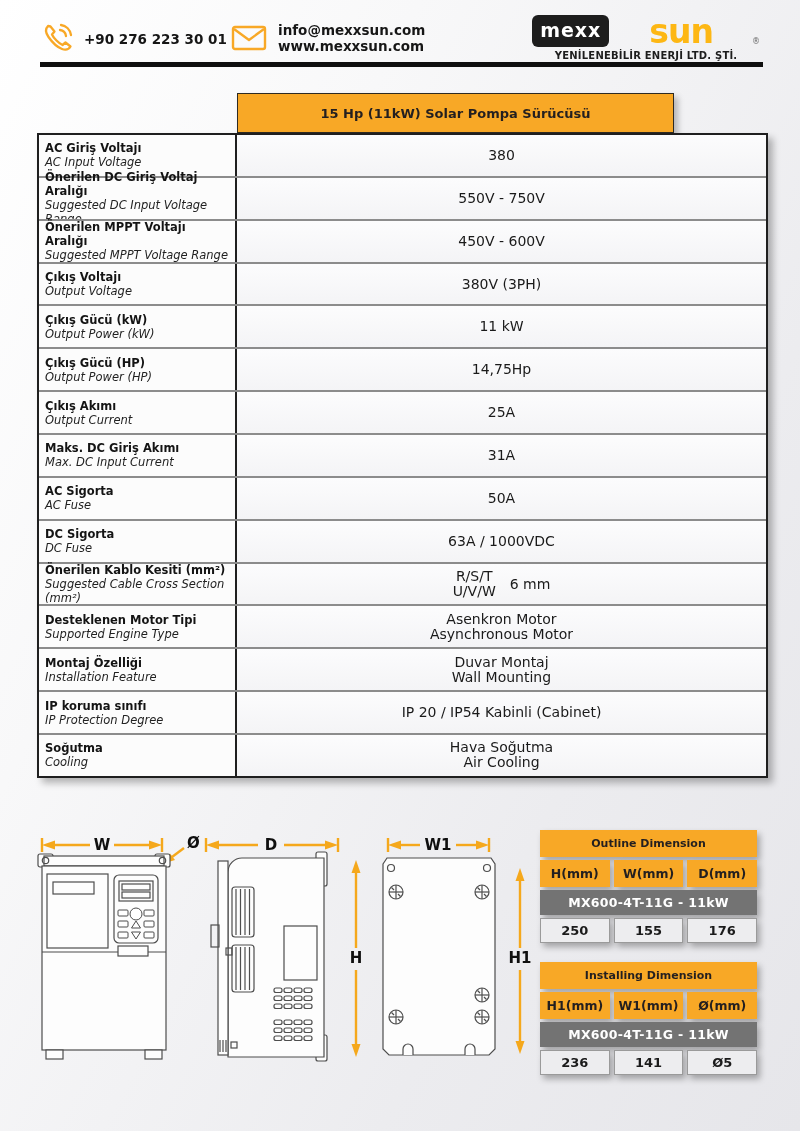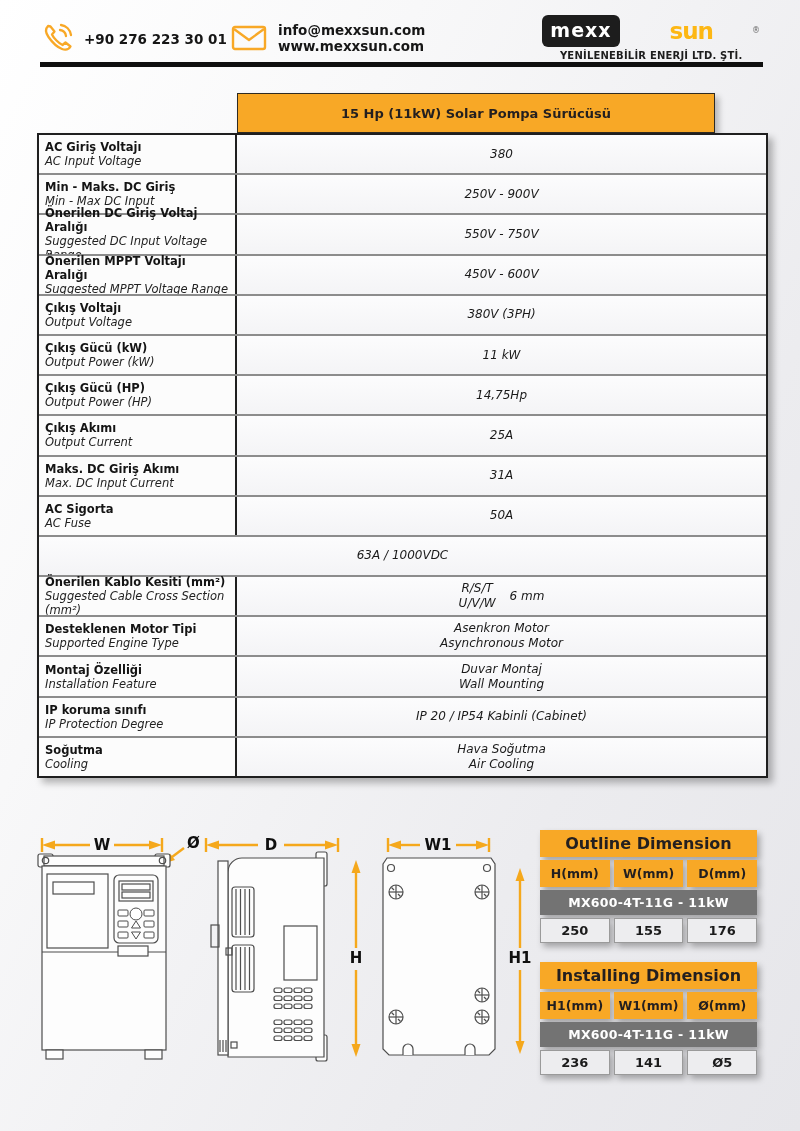--- a/index.html
+++ b/index.html
@@ -11,30 +11,30 @@
     background:linear-gradient(118deg,#ffffff 0%,#f8f8f9 30%,#ececef 70%,#e6e6ea 100%);
     overflow:hidden;
   }
   
   .hdr-item { position:absolute; display:flex; align-items:center; gap:10px; }
   .hdr-phone { left:40px; top:22px; }
   .hdr-mail  { left:230px; top:22px; }
   .hdr-text  { font-weight:bold; font-size:13.5px; color:#161616; line-height:16px; }
   .hdr-divider { position:absolute; left:40px; top:62px; width:723px; height:5px; background:#0f0f0f; }
   .logo { position:absolute; right:40px; top:15px; text-align:center; }
-  .logo-mark { display:flex; align-items:center; justify-content:center;gap:38px; }
+  .logo-mark { display:flex; align-items:flex-end; justify-content:center;gap:38px; }
   .logo-mexx { background:#1d1d1d; color:#fff; font-weight:bold; font-size:19px;
                padding:4px 8px 6px 8px; border-radius:6px; letter-spacing:1px; line-height:22px; }
-  .logo-sun  { color:#fdb714; font-weight:bold; font-size:23px; line-height:30px;
-               letter-spacing:-1px; margin-left:12px; }
+  .logo-sun  { color:#fdb714; font-weight:bold; font-size:33px; line-height:30px;
+               letter-spacing:-1px; margin-left:2px; }
   .logo-reg  { font-size:8px; color:#666; margin-left:1px; line-height:10px; }
   .logo-sub  { font-weight:bold; font-size:10px; letter-spacing:.2px; color:#1d1d1d; margin-top:3px; }
   
   .spec-head {
-    position:absolute; left:237px; top:93px; width:478px; height:40px;
+    position:absolute; left:237px; top:93px; width:437px; height:40px;
     background:#f8a826; border:1px solid #2e2a22;
     display:flex; align-items:center; justify-content:center;
     font-weight:bold; font-size:13px; color:#231f20;
     box-shadow:4px 4px 6px rgba(0,0,0,.25);
   }
   .spec-body {
     position:absolute; left:37px; top:133px; width:731px; height:645px;
     background:#fdfdfd; border:2px solid #1f1f1f;
     display:flex; flex-direction:column;
     box-shadow:5px 5px 7px rgba(0,0,0,.28);
@@ -42,37 +42,37 @@
   .spec-row { flex:1; display:flex; border-top:2px solid #8c8c8c; min-height:0; }
   .spec-row:first-child { border-top:none; }
   .spec-label {
     width:198px; border-right:2px solid #1f1f1f; padding:3px 6px;
     display:flex; flex-direction:column; justify-content:center; background:#fcfcfc;
   }
   .label-tr { font-weight:bold; font-size:11.5px; line-height:14px; color:#141414; }
   .label-en { font-style:italic; font-size:11.5px; line-height:14px; color:#222; }
   .spec-value {
     flex:1; display:flex; align-items:center; justify-content:center;
-    font-size:12px; color:#1a1a1a; background:linear-gradient(180deg,#fcfcfd,#f4f4f6);font-style:italic;
+    font-size:14px; color:#1a1a1a; background:linear-gradient(180deg,#fcfcfd,#f4f4f6);
   }
   .value-lines { text-align:center; line-height:15px; }
   .value-side { margin-left:14px; }
   
   .drawing { position:absolute; }
   .drawing text { font-family:"DejaVu Sans", sans-serif; font-weight:bold; font-size:15px; fill:#0f0f0f; }
   .oln { stroke:#4d4d4d; stroke-width:1.2; fill:#fdfdfd; }
   .oln2 { stroke:#4d4d4d; stroke-width:1.2; fill:none; }
   .dim { stroke:#f5a81c; stroke-width:2.4; fill:none; }
   .dimf { fill:#f5a81c; stroke:none; }
   .btn { stroke:#4d4d4d; stroke-width:1; fill:#fff; }
   
   .dim-table { position:absolute; left:540px; width:217px; display:flex; flex-direction:column; gap:3px;
                filter:drop-shadow(3px 4px 3px rgba(0,0,0,.3)); }
   .dim-title { height:27px; background:#f8a826; display:flex; align-items:center; justify-content:center;
-               font-weight:bold; font-size:16px; color:#231f20; }
+               font-weight:bold; font-size:11px; color:#231f20; }
   .dim-cols, .dim-vals { display:flex; gap:4px; }
   .dim-col { flex:1; height:27px; background:#f8a826; display:flex; align-items:center; justify-content:center;
              font-weight:bold; font-size:12.5px; color:#231f20; }
   .dim-model { height:25px; background:#737373; color:#fff; display:flex; align-items:center; justify-content:center;
                font-weight:bold; font-size:12.5px; letter-spacing:.3px; }
   .dim-val { flex:1; height:25px; background:#ededef; border:1px solid #9a9a9a;
              display:flex; align-items:center; justify-content:center; font-weight:bold; font-size:13px; color:#1b1b1b; }
 </style>
 </head>
 <body>
@@ -116,31 +116,20 @@
         <div class="label-en">AC Input Voltage</div>
       </div>
       <div class="spec-value">
         <div class="value-lines">
           <div class="">380</div>
         </div>
       </div>
     </div>
     <div class="spec-row">
       <div class="spec-label">
-        <div class="label-tr">Min - Maks. DC Giriş</div>
-        <div class="label-en">Min - Max DC Input</div>
-      </div>
-      <div class="spec-value">
-        <div class="value-lines">
-          <div class="">250V - 900V</div>
-        </div>
-      </div>
-    </div>
-    <div class="spec-row">
-      <div class="spec-label">
         <div class="label-tr">Önerilen DC Giriş Voltaj Aralığı</div>
         <div class="label-en">Suggested DC Input Voltage Range</div>
       </div>
       <div class="spec-value">
         <div class="value-lines">
           <div class="">550V - 750V</div>
         </div>
       </div>
     </div>
     <div class="spec-row">
@@ -214,20 +203,24 @@
         <div class="label-tr">AC Sigorta</div>
         <div class="label-en">AC Fuse</div>
       </div>
       <div class="spec-value">
         <div class="value-lines">
           <div class="">50A</div>
         </div>
       </div>
     </div>
     <div class="spec-row">
+      <div class="spec-label">
+        <div class="label-tr">DC Sigorta</div>
+        <div class="label-en">DC Fuse</div>
+      </div>
       <div class="spec-value">
         <div class="value-lines">
           <div class="">63A / 1000VDC</div>
         </div>
       </div>
     </div>
     <div class="spec-row">
       <div class="spec-label">
         <div class="label-tr">Önerilen Kablo Kesiti (mm²)</div>
         <div class="label-en">Suggested Cable Cross Section (mm²)</div>

